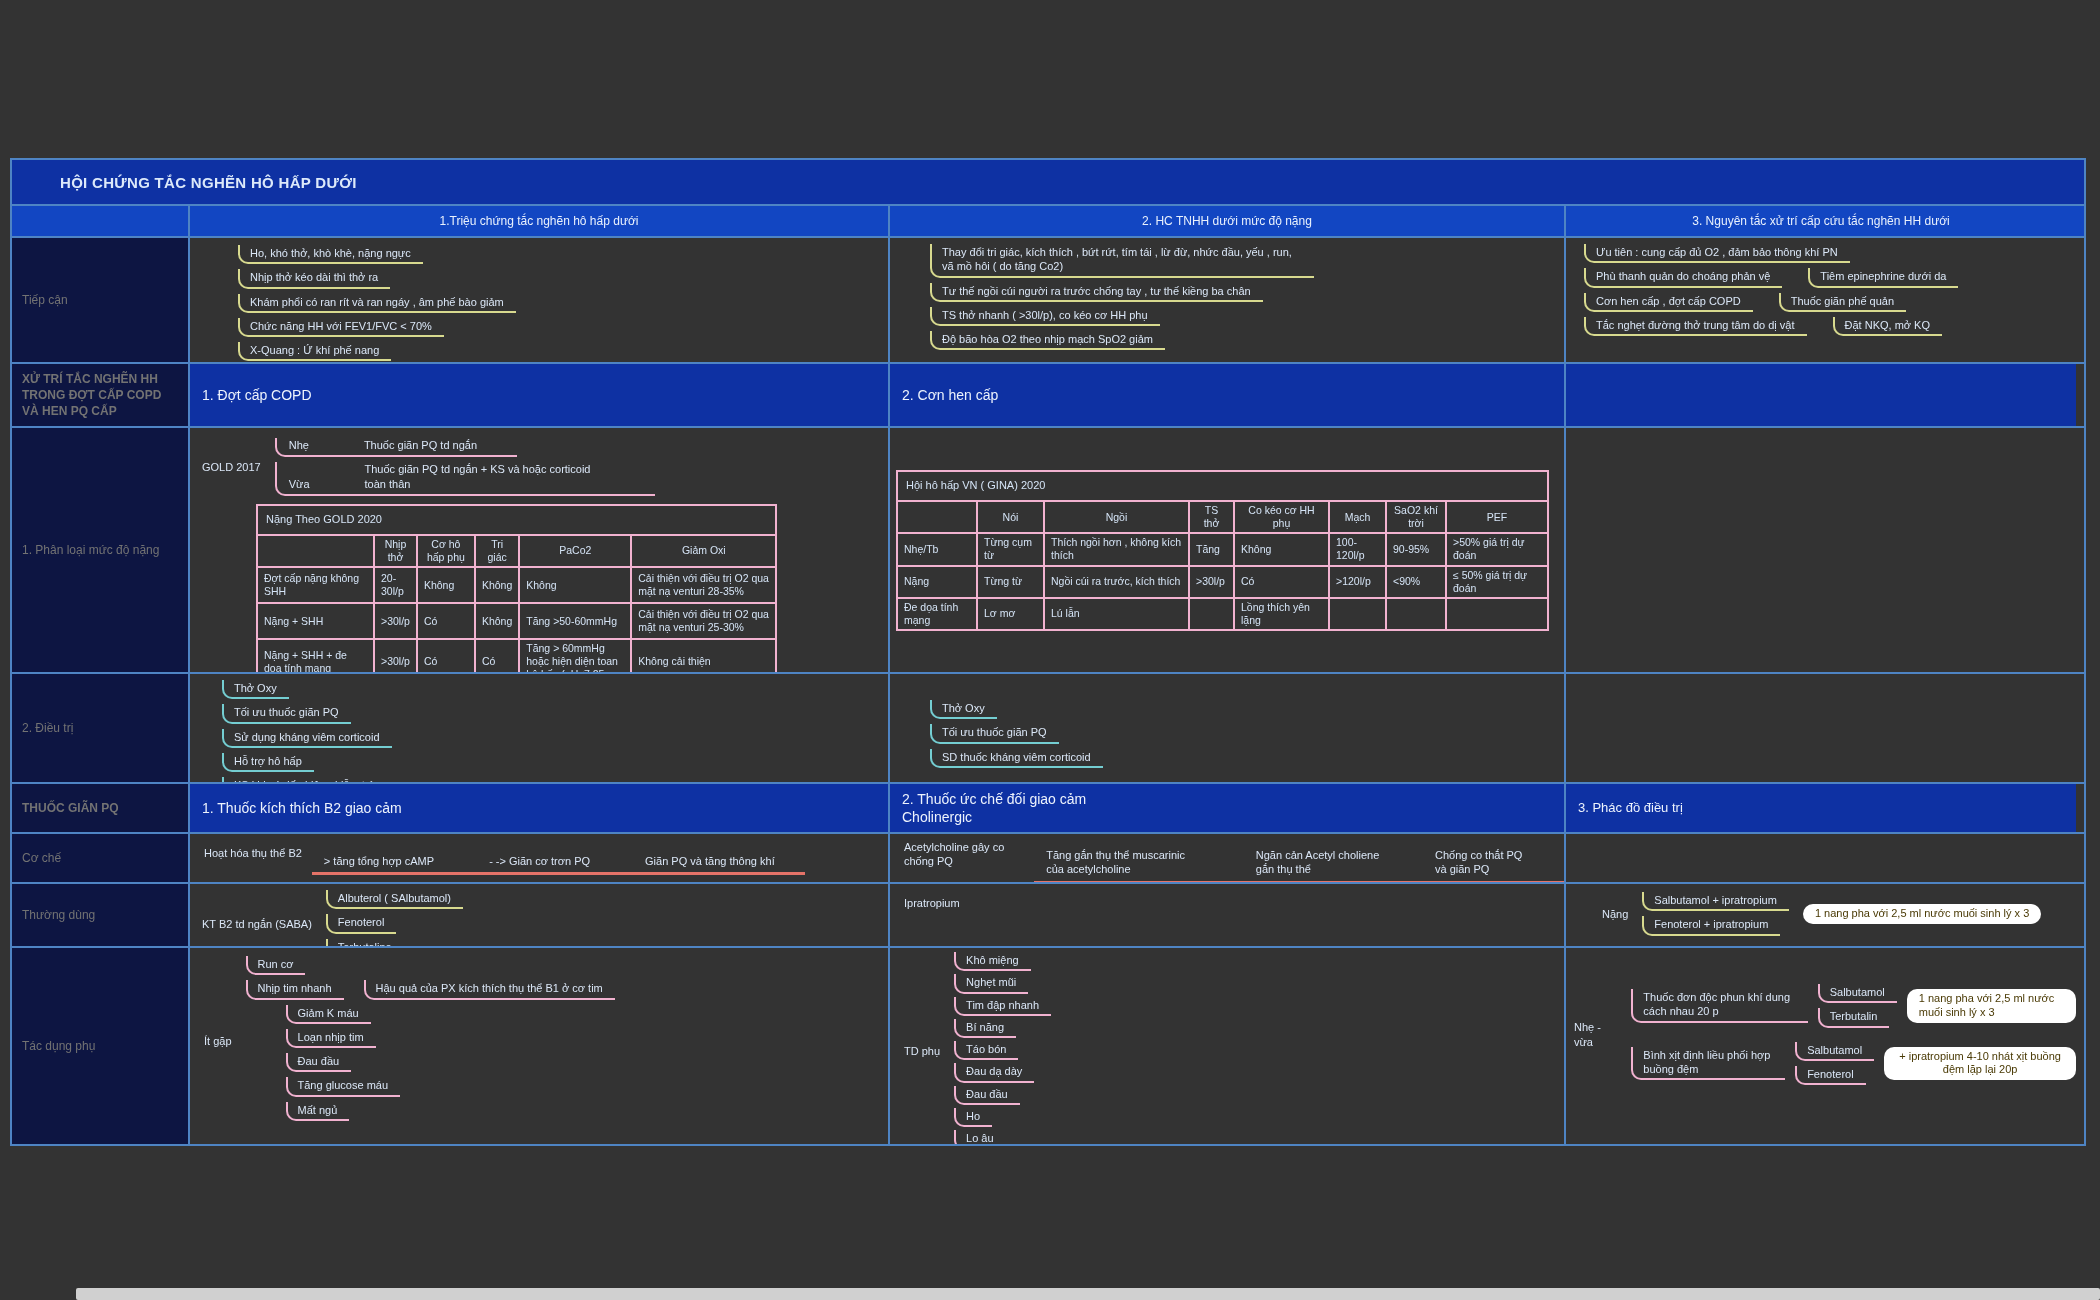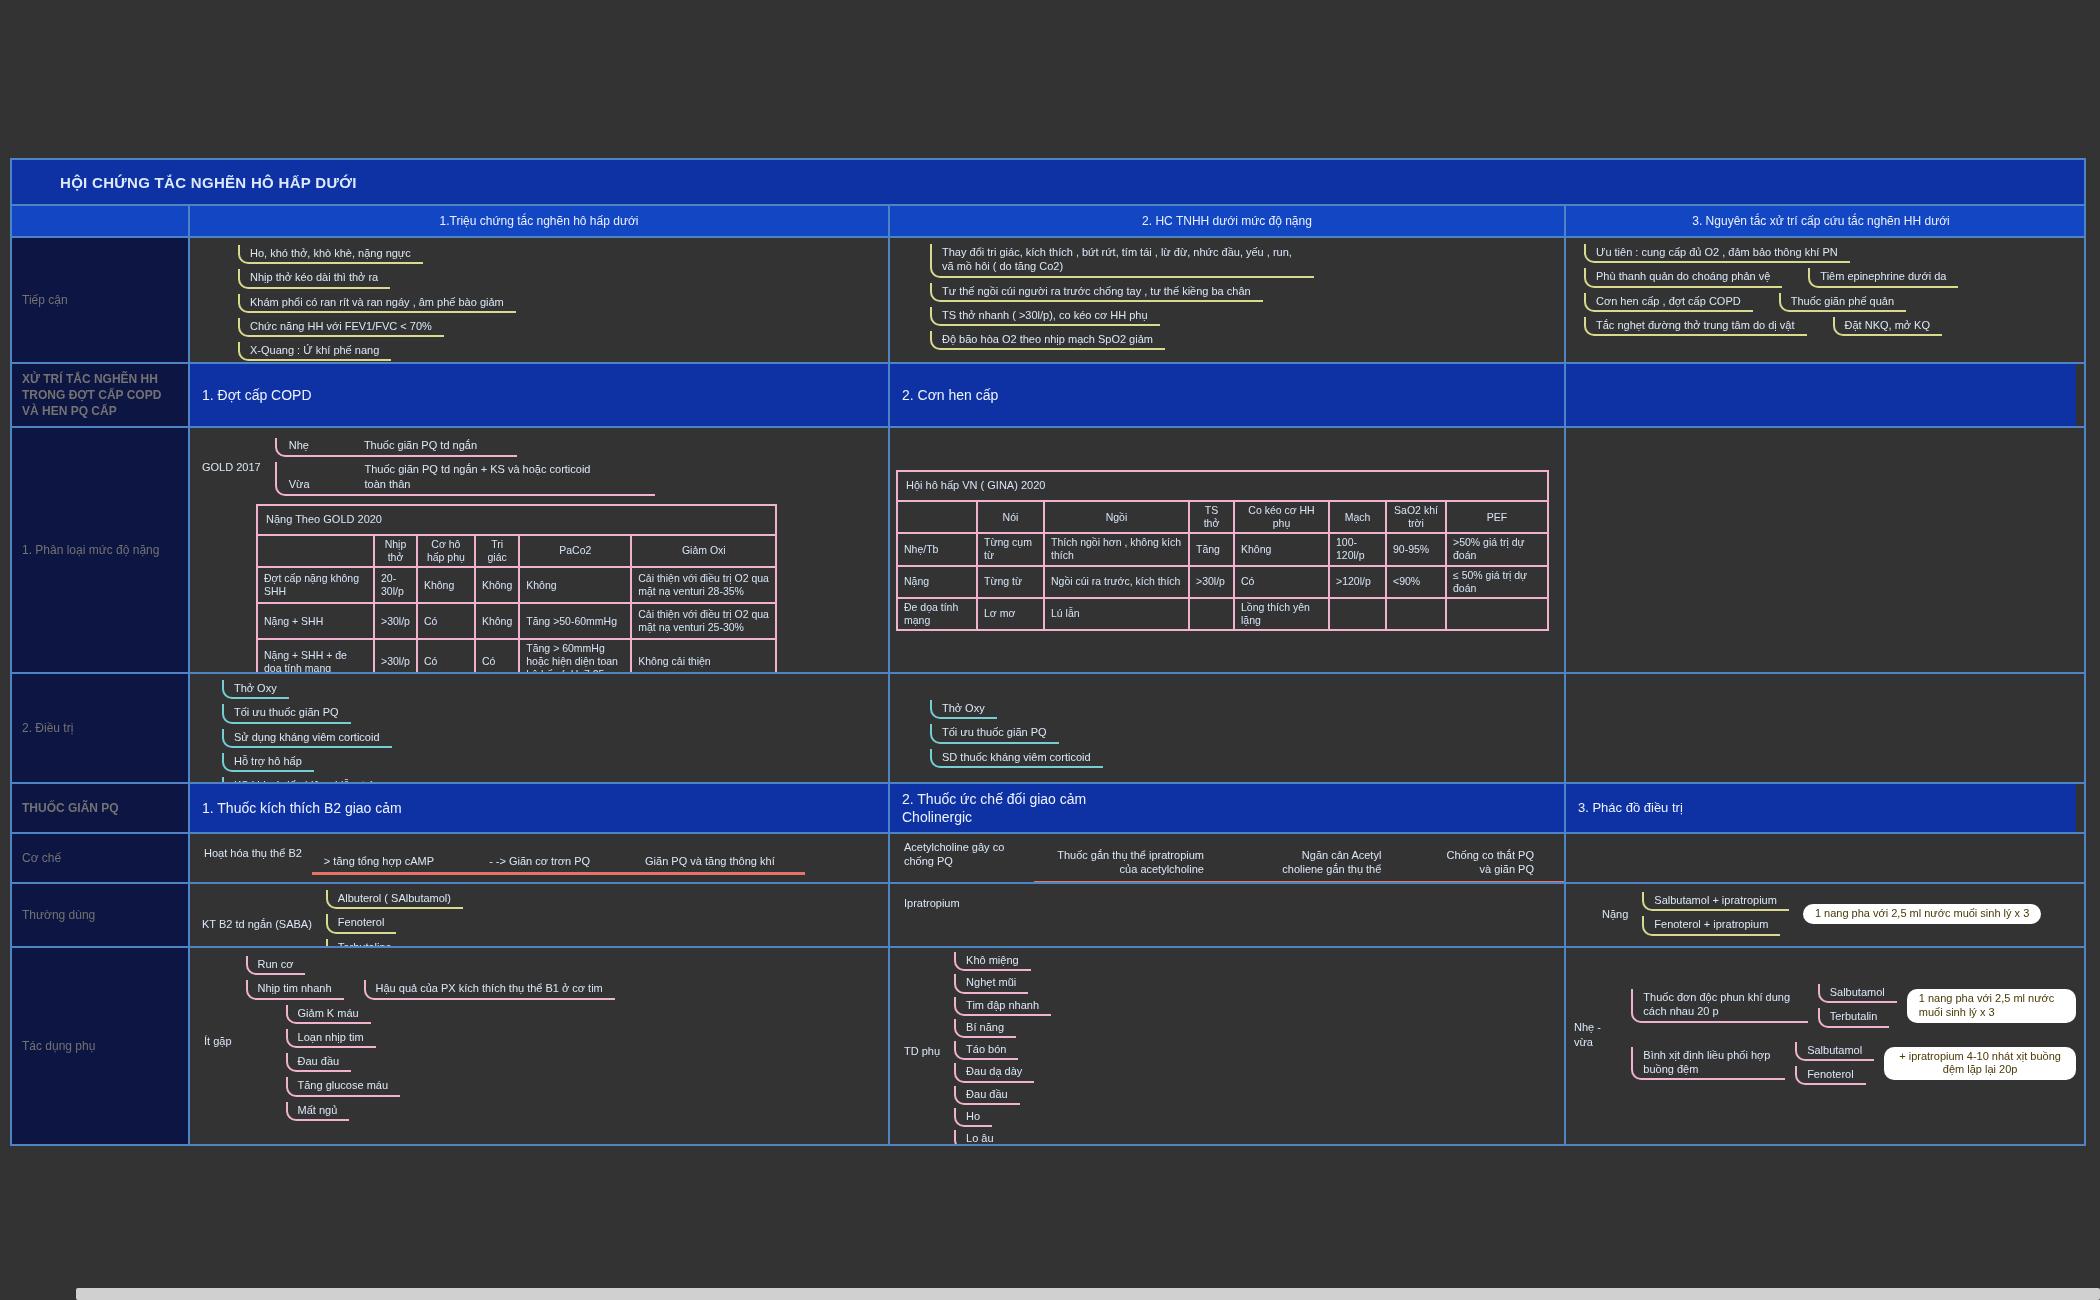--- a/index.html
+++ b/index.html
@@ -32,21 +32,21 @@
   .y { border-color:#d8da8f; } .c { border-color:#74ced2; } .p { border-color:#f1b2d0; }
   .plain { color:#dbe7f7; font-size:11px; line-height:1.3; }
   .kids { display:flex; flex-direction:column; gap:5px; width:fit-content; }
   .tree { display:flex; align-items:center; gap:14px; }
   .pair { display:flex; gap:26px; align-items:flex-end; }
   .badge { background:#ffffff; color:#4a3a05; font-size:11px; line-height:1.25;
     padding:3px 12px; border-radius:10px; width:fit-content; height:fit-content; }
 
   .chain { display:flex; align-items:flex-end; gap:55px; border-bottom:3px solid #e57368;
     padding:0 30px 4px 12px; width:fit-content; }
-  .chain .plain { max-width:215px;text-align:right; }
+  .chain .plain { max-width:215px; }
   .coche-wrap { display:flex; align-items:flex-end; gap:10px; padding:12px 0 0 14px; }
   .coche-wrap > .plain { margin-bottom:15px; }
 
   .dtable { border-collapse:collapse; }
   .dtable td, .dtable th { border:2px solid #f1b2d0; color:#d5e4f6; font-size:10.5px;
     font-weight:normal; padding:2px 6px; line-height:1.25; }
   .dtable th { text-align:center; height:20px; }
   .dtable td { text-align:left; }
   .dtable .cap { text-align:left; font-size:11px; padding:4px 8px; height:20px; }
 
@@ -293,21 +293,21 @@
           <span class="plain">&gt; tăng tổng hợp cAMP</span>
           <span class="plain">- -&gt; Giãn cơ trơn PQ</span>
           <span class="plain">Giãn PQ và tăng thông khí</span>
         </div>
       </div>
     </div>
     <div class="cell w2 dark">
       <div class="coche-wrap" style="padding-top:6px">
         <span class="plain">Acetylcholine gây co chống PQ</span>
         <div class="chain">
-          <span class="plain" style="max-width:185px">Thuốc gắn thụ thể ipratropium của acetylcholine</span>
+          <span class="plain" style="max-width:185px">Tăng gắn thụ thể muscarinic của acetylcholine</span>
           <span class="plain">Ngăn cản Acetyl choliene gắn thụ thể</span>
           <span class="plain">Chống co thắt PQ và giãn PQ</span>
         </div>
       </div>
     </div>
     <div class="cell w3 dark"></div>
   </div>
 
   <div class="row" style="height:62px">
     <div class="cell w0 navy lbl">Thường dùng</div>

